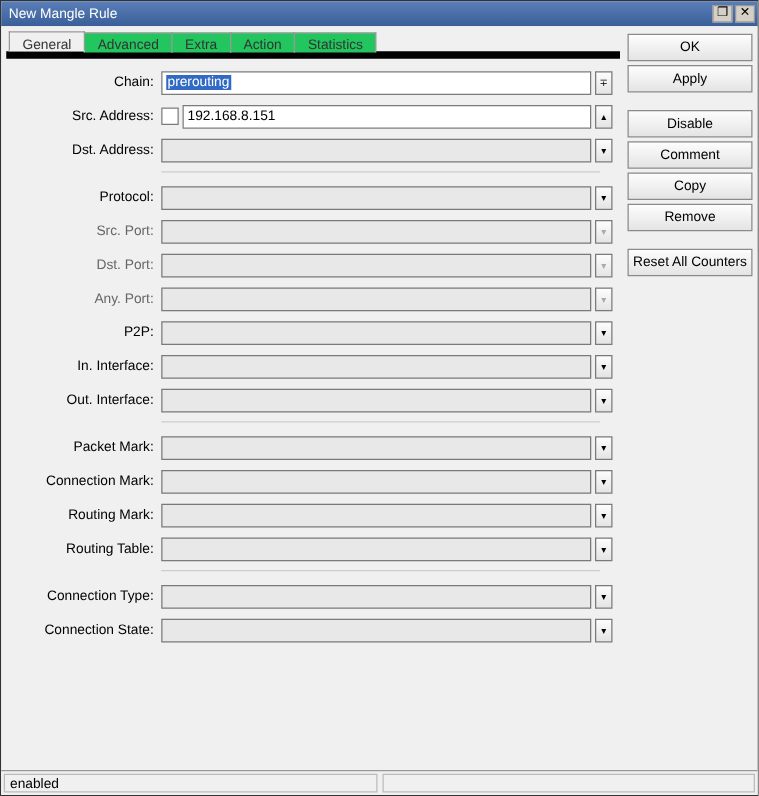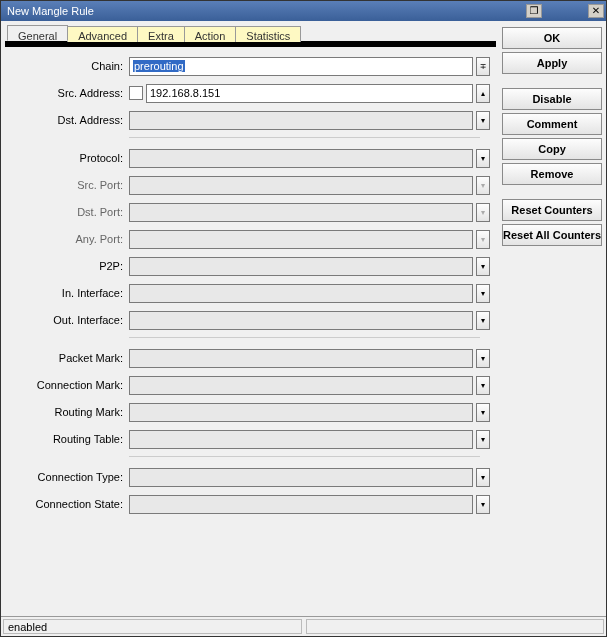--- a/index.html
+++ b/index.html
@@ -1,27 +1,27 @@
 <!DOCTYPE html>
 <html><head>
 <meta charset="utf-8">
 <style>
   * { box-sizing: border-box; font-family: Tahoma, Arial, sans-serif; font-size: 11px; }
   body { margin: 0; background: #fff; }
   .window { width: 607px; height: 637px; border: 1px solid #333; display: flex; flex-direction: column; }
-  .titlebar { height: 20px; background: linear-gradient(to bottom, #5a7fb8, #3a5f98); color: #fff; display: flex; align-items: center; padding: 0 2px 0 6px; gap: 44px; }
+  .titlebar { height: 20px; background: linear-gradient(to bottom, #5a7fb8, #3a5f98); color: #fff; display: flex; align-items: center; padding: 0 2px 0 6px; }
   .titlebar .title { flex: 1; }
   .titlebar .wbtn { width: 16px; height: 14px; border: 1px solid #999; background: #d4d0c8; margin-left: 2px; display: flex; align-items: center; justify-content: center; color: #000; font-size: 10px; line-height: 1; cursor: default; }
   .body { flex: 1; display: flex; flex-direction: column; background: #f0f0f0; }
   .main-area { flex: 1; display: flex; padding: 4px; gap: 6px; overflow: hidden; }
   .left { flex: 1; display: flex; flex-direction: column; min-width: 0; }
   .right { width: 100px; display: flex; flex-direction: column; gap: 3px; padding-top: 2px; }
-  .btn { height: 22px; border: 1px solid #8a8a8a; background: linear-gradient(to bottom, #fdfdfd, #e4e4e4); display: flex; align-items: center; justify-content: center; cursor: default; font-weight: bold; }
+  .btn { height: 22px; border: 1px solid #8a8a8a; background: linear-gradient(to bottom, #fdfdfd, #e4e4e4); display: flex; align-items: center; justify-content: center; cursor: default; }
   .tabs { display: flex; height: 22px; border-bottom: 6px solid #000000; padding-left: 2px; }
-  .tab { padding: 3px 10px 0 10px; border: 1px solid #999; border-bottom: none; margin-right: -1px; background: #fef9c3; cursor: default; position: relative; top: 1px; color: #333; }
+  .tab { padding: 3px 10px 0 10px; border: 1px solid #999; border-bottom: none; margin-right: -1px; background: #22c55e; cursor: default; position: relative; top: 1px; color: #333; }
   .tab.active { background: #f0f0f0; top: 0; padding-top: 4px; border-bottom: 1px solid #f0f0f0; z-index: 1; }
   .tab-body { flex: 1; padding: 8px 6px 6px 4px; overflow: hidden; }
   .row { display: flex; align-items: center; height: 22px; margin-bottom: 5px; }
   .lbl { width: 120px; text-align: right; padding-right: 6px; color: #666; }
   .lbl.active { color: #000; }
   .fieldwrap { flex: 1; display: flex; align-items: center; gap: 3px; min-width: 0; }
   .input { flex: 1; height: 19px; border: 1px solid #7a7a7a; background: #fff; padding: 1px 3px; display: flex; align-items: center; min-width: 0; }
   .input.disabled { background: #e8e8e8; }
   .sel { background: #316ac5; color: #fff; padding: 0 1px; }
   .tri { width: 14px; height: 19px; border: 1px solid #7a7a7a; background: linear-gradient(to bottom,#fdfdfd,#e4e4e4); display: flex; align-items: center; justify-content: center; font-size: 8px; color: #000; cursor: default; }
@@ -195,21 +195,20 @@
 
       <div class="right">
         <div class="btn">OK</div>
         <div class="btn">Apply</div>
         <div class="rightgap"></div>
         <div class="btn">Disable</div>
         <div class="btn">Comment</div>
         <div class="btn">Copy</div>
         <div class="btn">Remove</div>
         <div class="rightgap"></div>
-        <div class="btn">Reset Counters</div>
         <div class="btn">Reset All Counters</div>
       </div>
     </div>
 
     <div class="statusbar">
       <div class="status-cell">enabled</div>
       <div class="status-cell"></div>
     </div>
   </div>
 </div>

